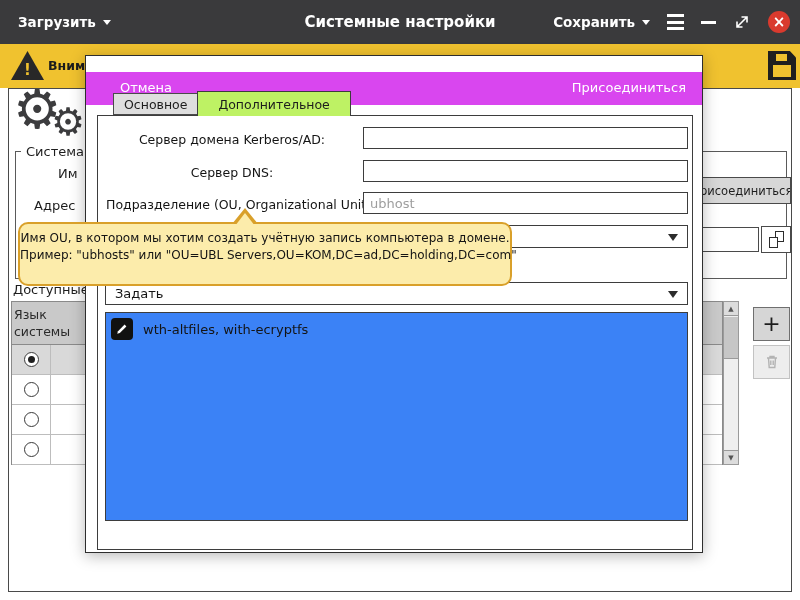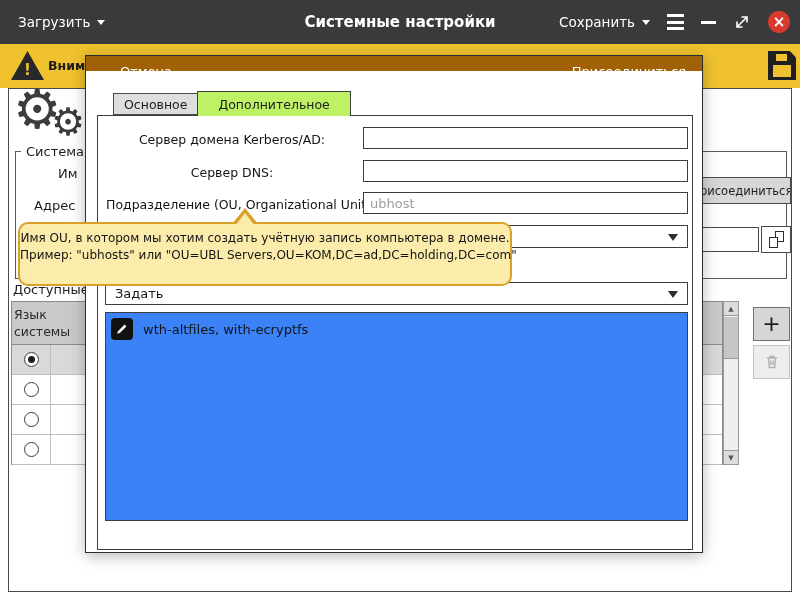--- a/index.html
+++ b/index.html
@@ -1,21 +1,21 @@
 <!DOCTYPE html>
 <html><head>
 <meta charset="utf-8">
 <style>
 *{margin:0;padding:0;box-sizing:border-box}
 body{font-family:"DejaVu Sans",sans-serif;background:#9a9a9a}
 .screen{position:relative;width:800px;height:600px;background:#fff;overflow:hidden;font-family:"DejaVu Sans",sans-serif}
 
 
 .topbar{position:absolute;left:0;top:0;width:800px;height:44px;background:#3a3a3c;z-index:5}
-.menu-btn{display:flex;align-items:center;color:#fff;font-size:13.5px;font-weight:400;cursor:pointer;white-space:nowrap}
+.menu-btn{display:flex;align-items:center;color:#fff;font-size:13.5px;font-weight:700;cursor:pointer;white-space:nowrap}
 .topbar .load{position:absolute;left:18px;top:0;height:44px}
 .tb-title{position:absolute;left:0;right:0;top:0;height:44px;display:flex;align-items:center;justify-content:center;color:#fff;font-size:15px;font-weight:700;pointer-events:none}
 .tb-right{position:absolute;right:10px;top:0;height:44px;display:flex;align-items:center;gap:17px}
 .caret-down{display:inline-block;width:0;height:0;border-left:4.5px solid transparent;border-right:4.5px solid transparent;border-top:5.5px solid #fff;margin-left:7px}
 .hamb{display:flex;flex-direction:column;gap:3.5px;cursor:pointer}
 .hamb i{display:block;width:17px;height:3px;background:#fff}
 .minimize{width:15px;height:3px;background:#fff;cursor:pointer}
 .expand{cursor:pointer;display:flex;align-items:center}
 .close{width:22px;height:22px;border-radius:50%;background:#d93a2e;color:#fff;font-size:15px;font-weight:700;display:flex;align-items:center;justify-content:center;cursor:pointer}
 
@@ -61,21 +61,21 @@
 .vscroll{position:absolute;left:714px;top:212px;width:16px;height:164px;border:1px solid #9a9a9a;background:#efefef}
 .sb-btn{position:absolute;left:0;width:14px;height:14px;background:#dcdcdc;color:#555;font-size:7px;display:flex;align-items:center;justify-content:center;cursor:pointer}
 .sb-btn.up{top:0;border-bottom:1px solid #9a9a9a}
 .sb-btn.down{bottom:0;border-top:1px solid #9a9a9a}
 .sb-thumb{position:absolute;left:0;top:15px;width:14px;height:42px;background:#c6c6c6;border-bottom:1px solid #9a9a9a;cursor:pointer}
 .add-btn{position:absolute;left:744px;top:218px;width:37px;height:34px;background:#d6d6d6;border:1px solid #6f6f6f;font-size:22px;color:#1d1d1d;line-height:1;font-family:inherit;cursor:pointer}
 .del-btn{position:absolute;left:744px;top:256px;width:37px;height:34px;background:#ededed;border:1px solid #c2c2c2;display:flex;align-items:center;justify-content:center}
 
 
 .modal{position:absolute;left:85px;top:55px;width:618px;height:498px;background:#fff;border:1px solid #2d2d2d;z-index:10;box-shadow:0 3px 14px rgba(0,0,0,.28)}
-.modal-head{position:absolute;left:0;top:0;width:100%;height:15px;background:#a16207}
+.modal-head{position:absolute;left:0;top:16px;width:100%;height:33px;background:#d946ef}
 .mh-cancel{position:absolute;left:34px;top:8px;color:#fff;font-size:13px;cursor:pointer}
 .mh-title{position:absolute;left:0;right:0;top:8px;text-align:center;color:#fff;font-size:13.5px;font-weight:700;pointer-events:none}
 .mh-join{position:absolute;right:16px;top:8px;color:#fff;font-size:13px;cursor:pointer}
 .tabs{position:absolute;left:27px;top:34px;height:25px;display:flex;align-items:flex-end;z-index:3}
 .tab{font-size:12.5px;color:#1d1d1d;display:flex;align-items:center;cursor:pointer;white-space:nowrap}
 .tab.inactive{height:22px;padding:0 10px;background:#dedede;border:1px solid #4a4a4a;border-right:none}
 .tab.active{height:25px;padding:0 20px;background:#bef264;border:1px solid #3d3d3d;border-bottom:none;margin-bottom:-1px}
 .panel{position:absolute;left:11px;top:59px;width:596px;height:435px;border:1px solid #3d3d3d;background:#fff;z-index:2}
 .f-label{position:absolute;left:20px;width:252px;text-align:center;font-size:12.5px;color:#141414;z-index:4;white-space:nowrap}
 .l1{top:76px}.l2{top:109px}.l3{top:141px}

